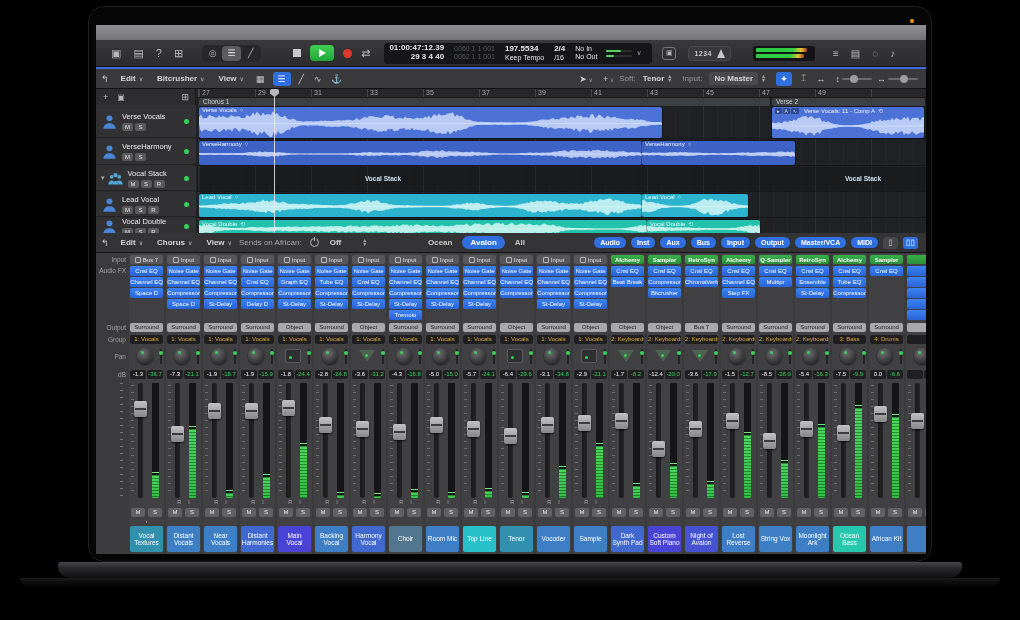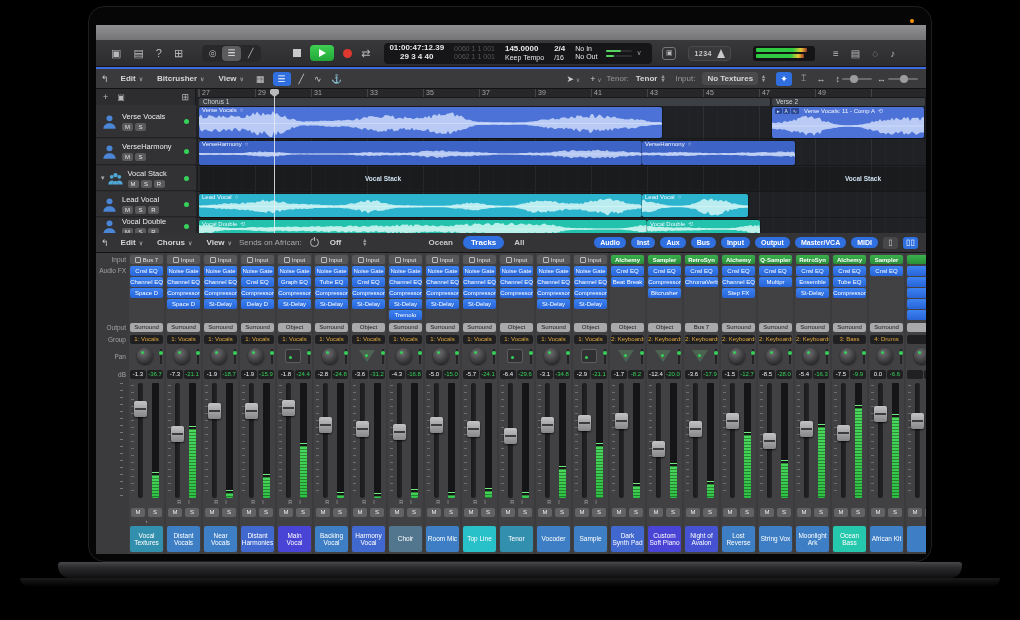--- a/index.html
+++ b/index.html
@@ -188,28 +188,28 @@
         <span class="tp-play">
             <i></i>
           </span>
         <span class="tp-rec"></span>
         <span class="tp-cycle">⇄</span>
       </div>
 
       <div class="lcd">
         <div class="lcd-sec">
           <span class="lcd-big">01:00:47:12.39</span>
-          <span class="lcd-big" style="text-align:center">29 3 4  40</span>
+          <span class="lcd-big" style="text-align:right">29 3 4  40</span>
         </div>
         <div class="lcd-sec lcd-dim">
           <span class="lcd-small">0060 1 1 001</span>
           <span class="lcd-small">0062 1 1 001</span>
         </div>
         <div class="lcd-sec">
-          <span class="lcd-big">145.0000</span>
+          <span class="lcd-big">197.5534</span>
           <span class="lcd-small">Keep Tempo</span>
         </div>
         <div class="lcd-sec">
           <span class="lcd-big">2/4</span>
           <span class="lcd-small">/16</span>
         </div>
         <div class="lcd-sec">
           <span class="lcd-small">No In</span>
           <span class="lcd-small">No Out</span>
         </div>
@@ -256,28 +256,28 @@
           <i>∨</i>
         </span>
       <span class="tb-ico">▦</span>
       <span class="tb-ico bluepill">☰</span>
       <span class="tb-ico">╱</span>
       <span class="tb-ico">∿</span>
       <span class="tb-ico">⚓</span>
       <span style="flex:1"></span>
       <span class="tb-ico">➤<i style="font-style:normal;font-size:6px;color:#98989a"> ∨</i></span>
       <span class="tb-ico">+<i style="font-style:normal;font-size:6px;color:#98989a"> ∨</i></span>
-      <span style="color:#98989a">Tenor:</span>
+      <span style="color:#98989a">Soft:</span>
       <span class="menu dropdown">
           <span>Tenor</span>
           <span class="dd-chev">▴<br>▾</span>
         </span>
       <span style="color:#98989a;margin-left:4px">Input:</span>
       <span class="menu dropdown">
-          <span class="pill-dd">No Textures</span>
+          <span class="pill-dd">No Master</span>
           <span class="dd-chev">▴<br>▾</span>
         </span>
       <span class="blue-sq" style="margin:0 4px">✦</span>
       <span class="tb-ico">⌶</span>
       <span class="tb-ico">↔</span>
       <span class="tb-ico" style="padding-right:2px">↕</span>
       <span class="zoom-slider">
           <i style="left:8px"></i>
         </span>
       <span class="tb-ico" style="padding-right:2px">↔</span>
@@ -512,21 +512,21 @@
         </span>
       <span style="color:#a9a9ab">Sends on African:</span>
       <span class="power"></span>
       <span class="menu dropdown">
           <span>Off</span>
           <span class="dd-chev" style="margin-left:18px">▴<br>▾</span>
         </span>
       <span style="flex:1"></span>
       <span id="mix-segments" style="display:flex;gap:2px">
           <div class="seg">Ocean</div>
-          <div class="seg active">Tracks</div>
+          <div class="seg active">Avalon</div>
           <div class="seg">All</div>
         </span>
       <span style="flex:1.2"></span>
       <span id="mix-filters" style="display:flex">
           <div class="filter">Audio</div>
           <div class="filter">Inst</div>
           <div class="filter">Aux</div>
           <div class="filter">Bus</div>
           <div class="filter">Input</div>
           <div class="filter">Output</div>

